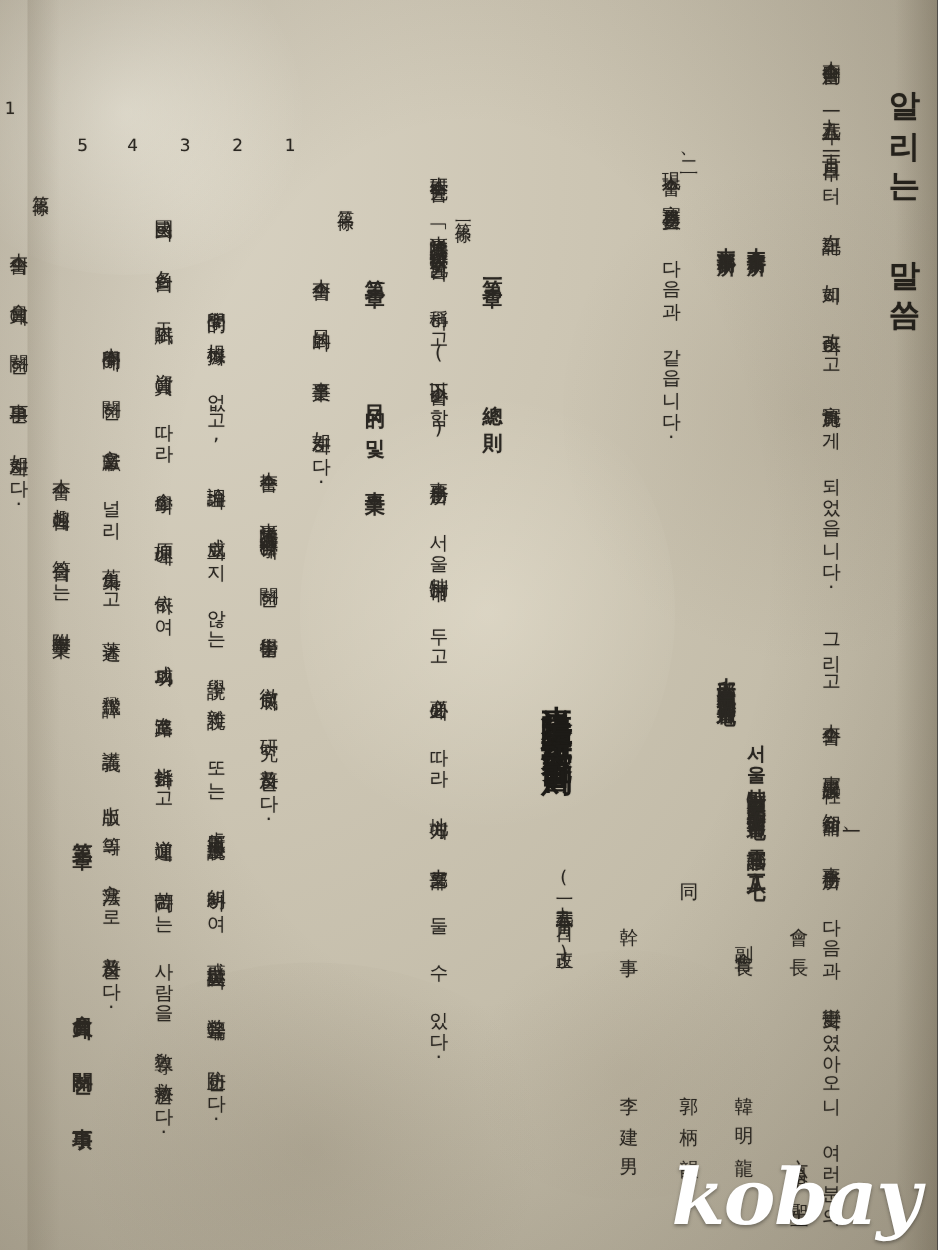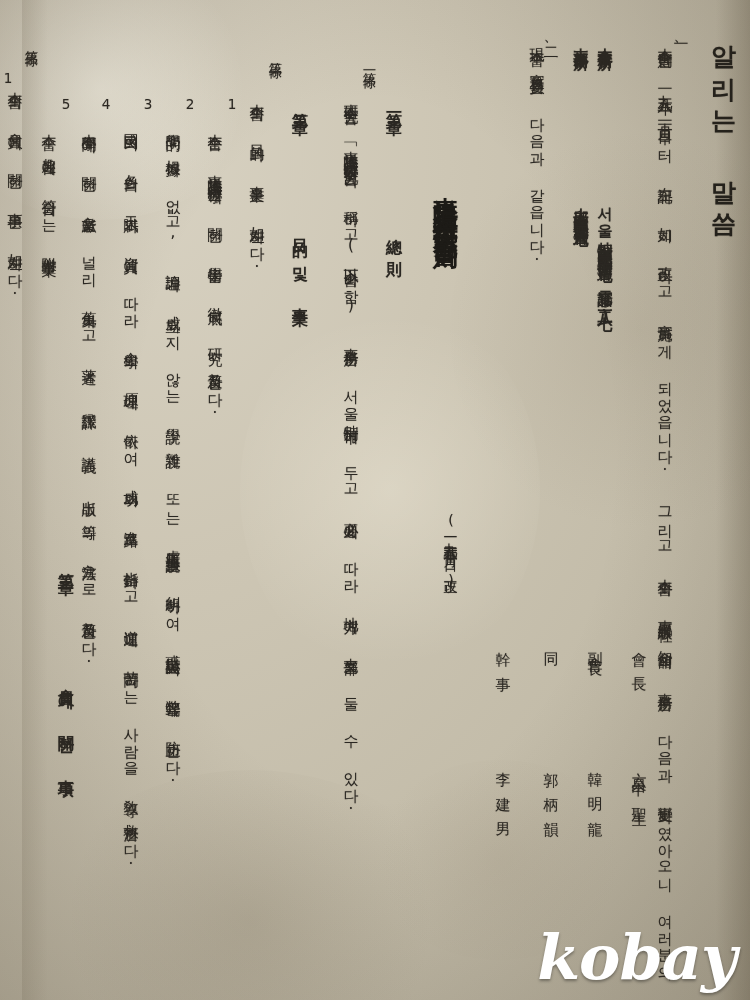--- a/index.html
+++ b/index.html
@@ -8,20 +8,21 @@
     background: #2b2b2b;
   }
   #page {
     position: relative;
     width: 750px;
     height: 1000px;
     overflow: hidden;
     background:
       radial-gradient(ellipse at 20% 15%, #d8d2c2 0%, #cdc6b4 35%, #c2bba8 70%, #b4ad9a 100%);
     font-family: "DejaVu Sans", sans-serif;
+    text-align: right;
   }
   
   .blotch {
     position: absolute;
     border-radius: 50%;
     pointer-events: none;
   }
   .b1 { left: -60px; top: -40px; width: 320px; height: 260px; background: radial-gradient(circle, rgba(255,252,240,.55), rgba(255,252,240,0) 70%); }
   .b2 { right: -80px; top: 120px; width: 380px; height: 420px; background: radial-gradient(circle, rgba(150,140,120,.25), rgba(150,140,120,0) 70%); }
   .b3 { left: 40px; bottom: -70px; width: 420px; height: 300px; background: radial-gradient(circle, rgba(140,130,110,.28), rgba(140,130,110,0) 70%); }

